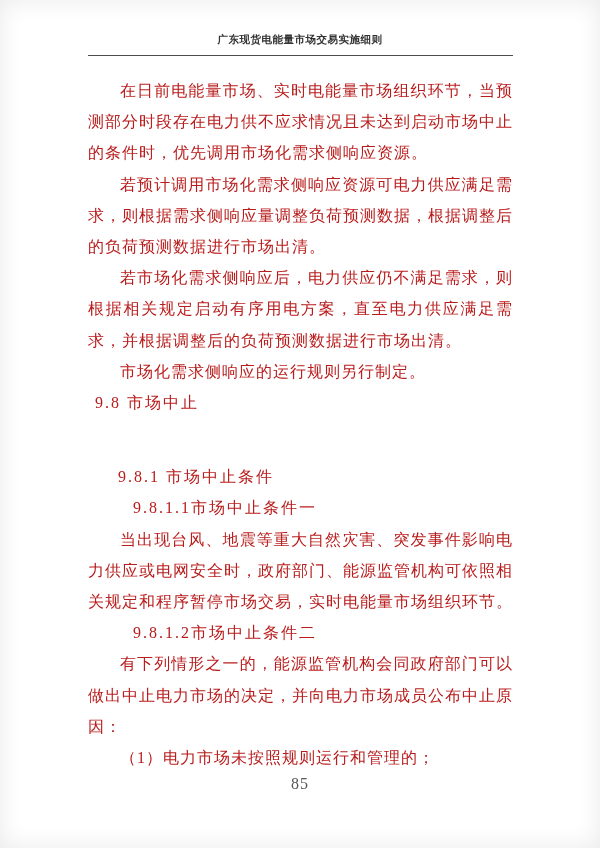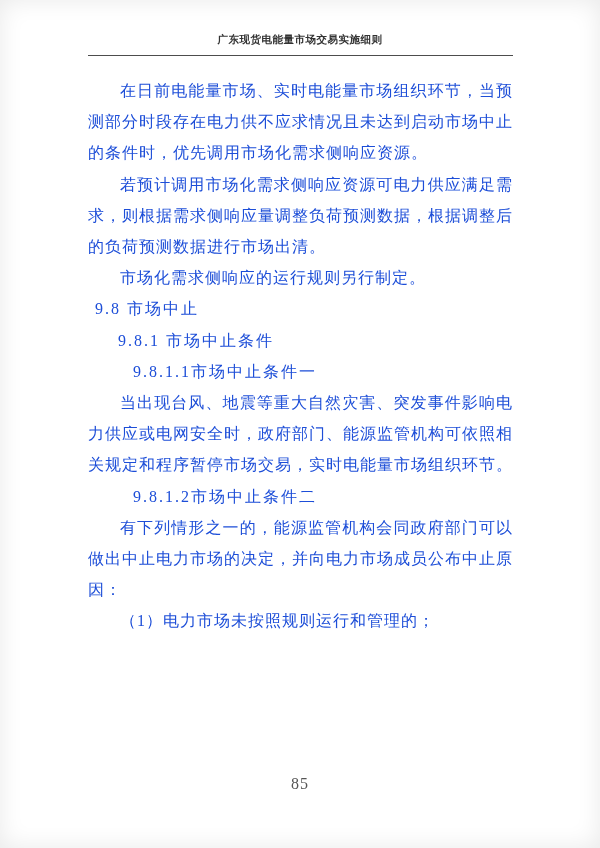--- a/index.html
+++ b/index.html
@@ -37,38 +37,39 @@
     border-top: 1px solid #4d4d4d;
   }
   .doc-body {
     position: absolute;
     top: 75px;
     left: 88px;
     width: 425px;
     font-size: 16px;
     line-height: 31.2px;
     text-align: justify;
-    color: #1d4ed8;
+    color: #b91c1c;
   }
   .doc-body p {
     margin: 0;
     padding: 0;
   }
   .doc-body p.para {
     text-indent: 32px;
     letter-spacing: 1px;
   }
   .doc-body p.h1 {
     padding-left: 7px;
     letter-spacing: 2px;
     font-family: Liberation Serif, serif;
   }
   .doc-body p.h2 {
     padding-left: 30px;
     letter-spacing: 2px;
+    margin-top: 43px;
   }
   .doc-body p.h3 {
     padding-left: 45px;
     letter-spacing: 2px;
   }
   .page-footer {
     position: absolute;
     top: 775px;
     left: 0;
     right: 0;
@@ -85,20 +86,21 @@
 
 <div class="page">
 
   <div class="running-header-title">广东现货电能量市场交易实施细则</div>
 
   <div class="running-header-rule"></div>
 
   <div class="doc-body" id="doc-body">
       <p class="para">在日前电能量市场、实时电能量市场组织环节，当预测部分时段存在电力供不应求情况且未达到启动市场中止的条件时，优先调用市场化需求侧响应资源。</p>
       <p class="para">若预计调用市场化需求侧响应资源可电力供应满足需求，则根据需求侧响应量调整负荷预测数据，根据调整后的负荷预测数据进行市场出清。</p>
+      <p class="para">若市场化需求侧响应后，电力供应仍不满足需求，则根据相关规定启动有序用电方案，直至电力供应满足需求，并根据调整后的负荷预测数据进行市场出清。</p>
       <p class="para">市场化需求侧响应的运行规则另行制定。</p>
       <p class="h1">9.8 市场中止</p>
       <p class="h2">9.8.1 市场中止条件</p>
       <p class="h3">9.8.1.1市场中止条件一</p>
       <p class="para">当出现台风、地震等重大自然灾害、突发事件影响电力供应或电网安全时，政府部门、能源监管机构可依照相关规定和程序暂停市场交易，实时电能量市场组织环节。</p>
       <p class="h3">9.8.1.2市场中止条件二</p>
       <p class="para">有下列情形之一的，能源监管机构会同政府部门可以做出中止电力市场的决定，并向电力市场成员公布中止原因：</p>
       <p class="para">（1）电力市场未按照规则运行和管理的；</p>
     </div>
 

